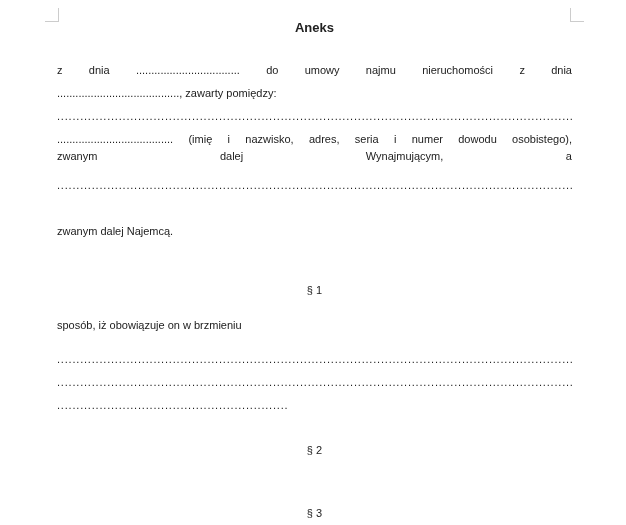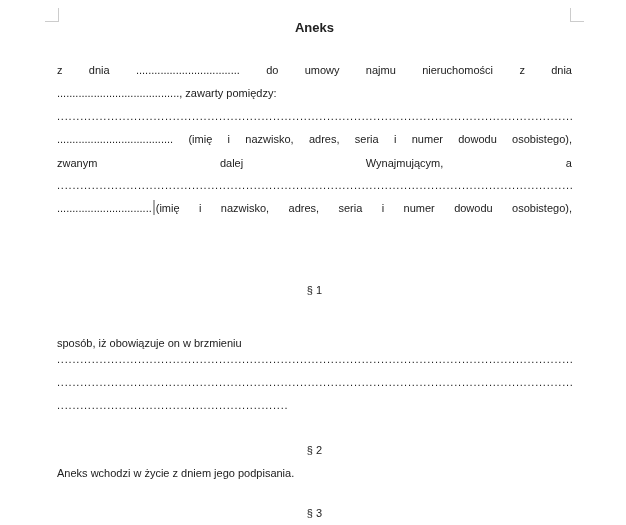--- a/index.html
+++ b/index.html
@@ -77,39 +77,36 @@
   <div class="ln c title" style="top:16px">Aneks</div>
 
   <div class="ln j" style="top:59px">z dnia .................................. do umowy najmu nieruchomości z dnia</div>
 
   <div class="ln" style="top:82px">........................................, zawarty pomiędzy:</div>
 
   <div class="ln dotsline" style="top:105px">......................................................................................................................................................</div>
 
   <div class="ln j" style="top:128px">...................................... (imię i nazwisko, adres, seria i numer dowodu osobistego),</div>
 
-  <div class="ln j" style="top:152px">zwanym dalej Wynajmującym, a</div>
+  <div class="ln j" style="top:145px">zwanym dalej Wynajmującym, a</div>
 
   <div class="ln dotsline" style="top:174px">......................................................................................................................................................</div>
 
-  <div class="ln j" style="top:197px">
-    <span>...............................</span><span class="caret"></span><span>(imię i nazwisko, adres, seria i numer dowodu osobistego),</span>
-  </div>
 
+  <div class="ln" style="top:220px">zwanym dalej Najemcą.</div>
 
   <div class="ln c" style="top:279px">§ 1</div>
 
 
-  <div class="ln" style="top:332px">sposób, iż obowiązuje on w brzmieniu</div>
+  <div class="ln" style="top:314px">sposób, iż obowiązuje on w brzmieniu</div>
 
   <div class="ln dotsline" style="top:348px">......................................................................................................................................................</div>
 
   <div class="ln dotsline" style="top:371px">......................................................................................................................................................</div>
 
   <div class="ln dotsline" style="top:394px">............................................................</div>
 
   <div class="ln c" style="top:439px">§ 2</div>
 
-  <div class="ln" style="top:462px">Aneks wchodzi w życie z dniem jego podpisania.</div>
 
   <div class="ln c" style="top:502px">§ 3</div>
 
 </div>
 
 </body></html>

